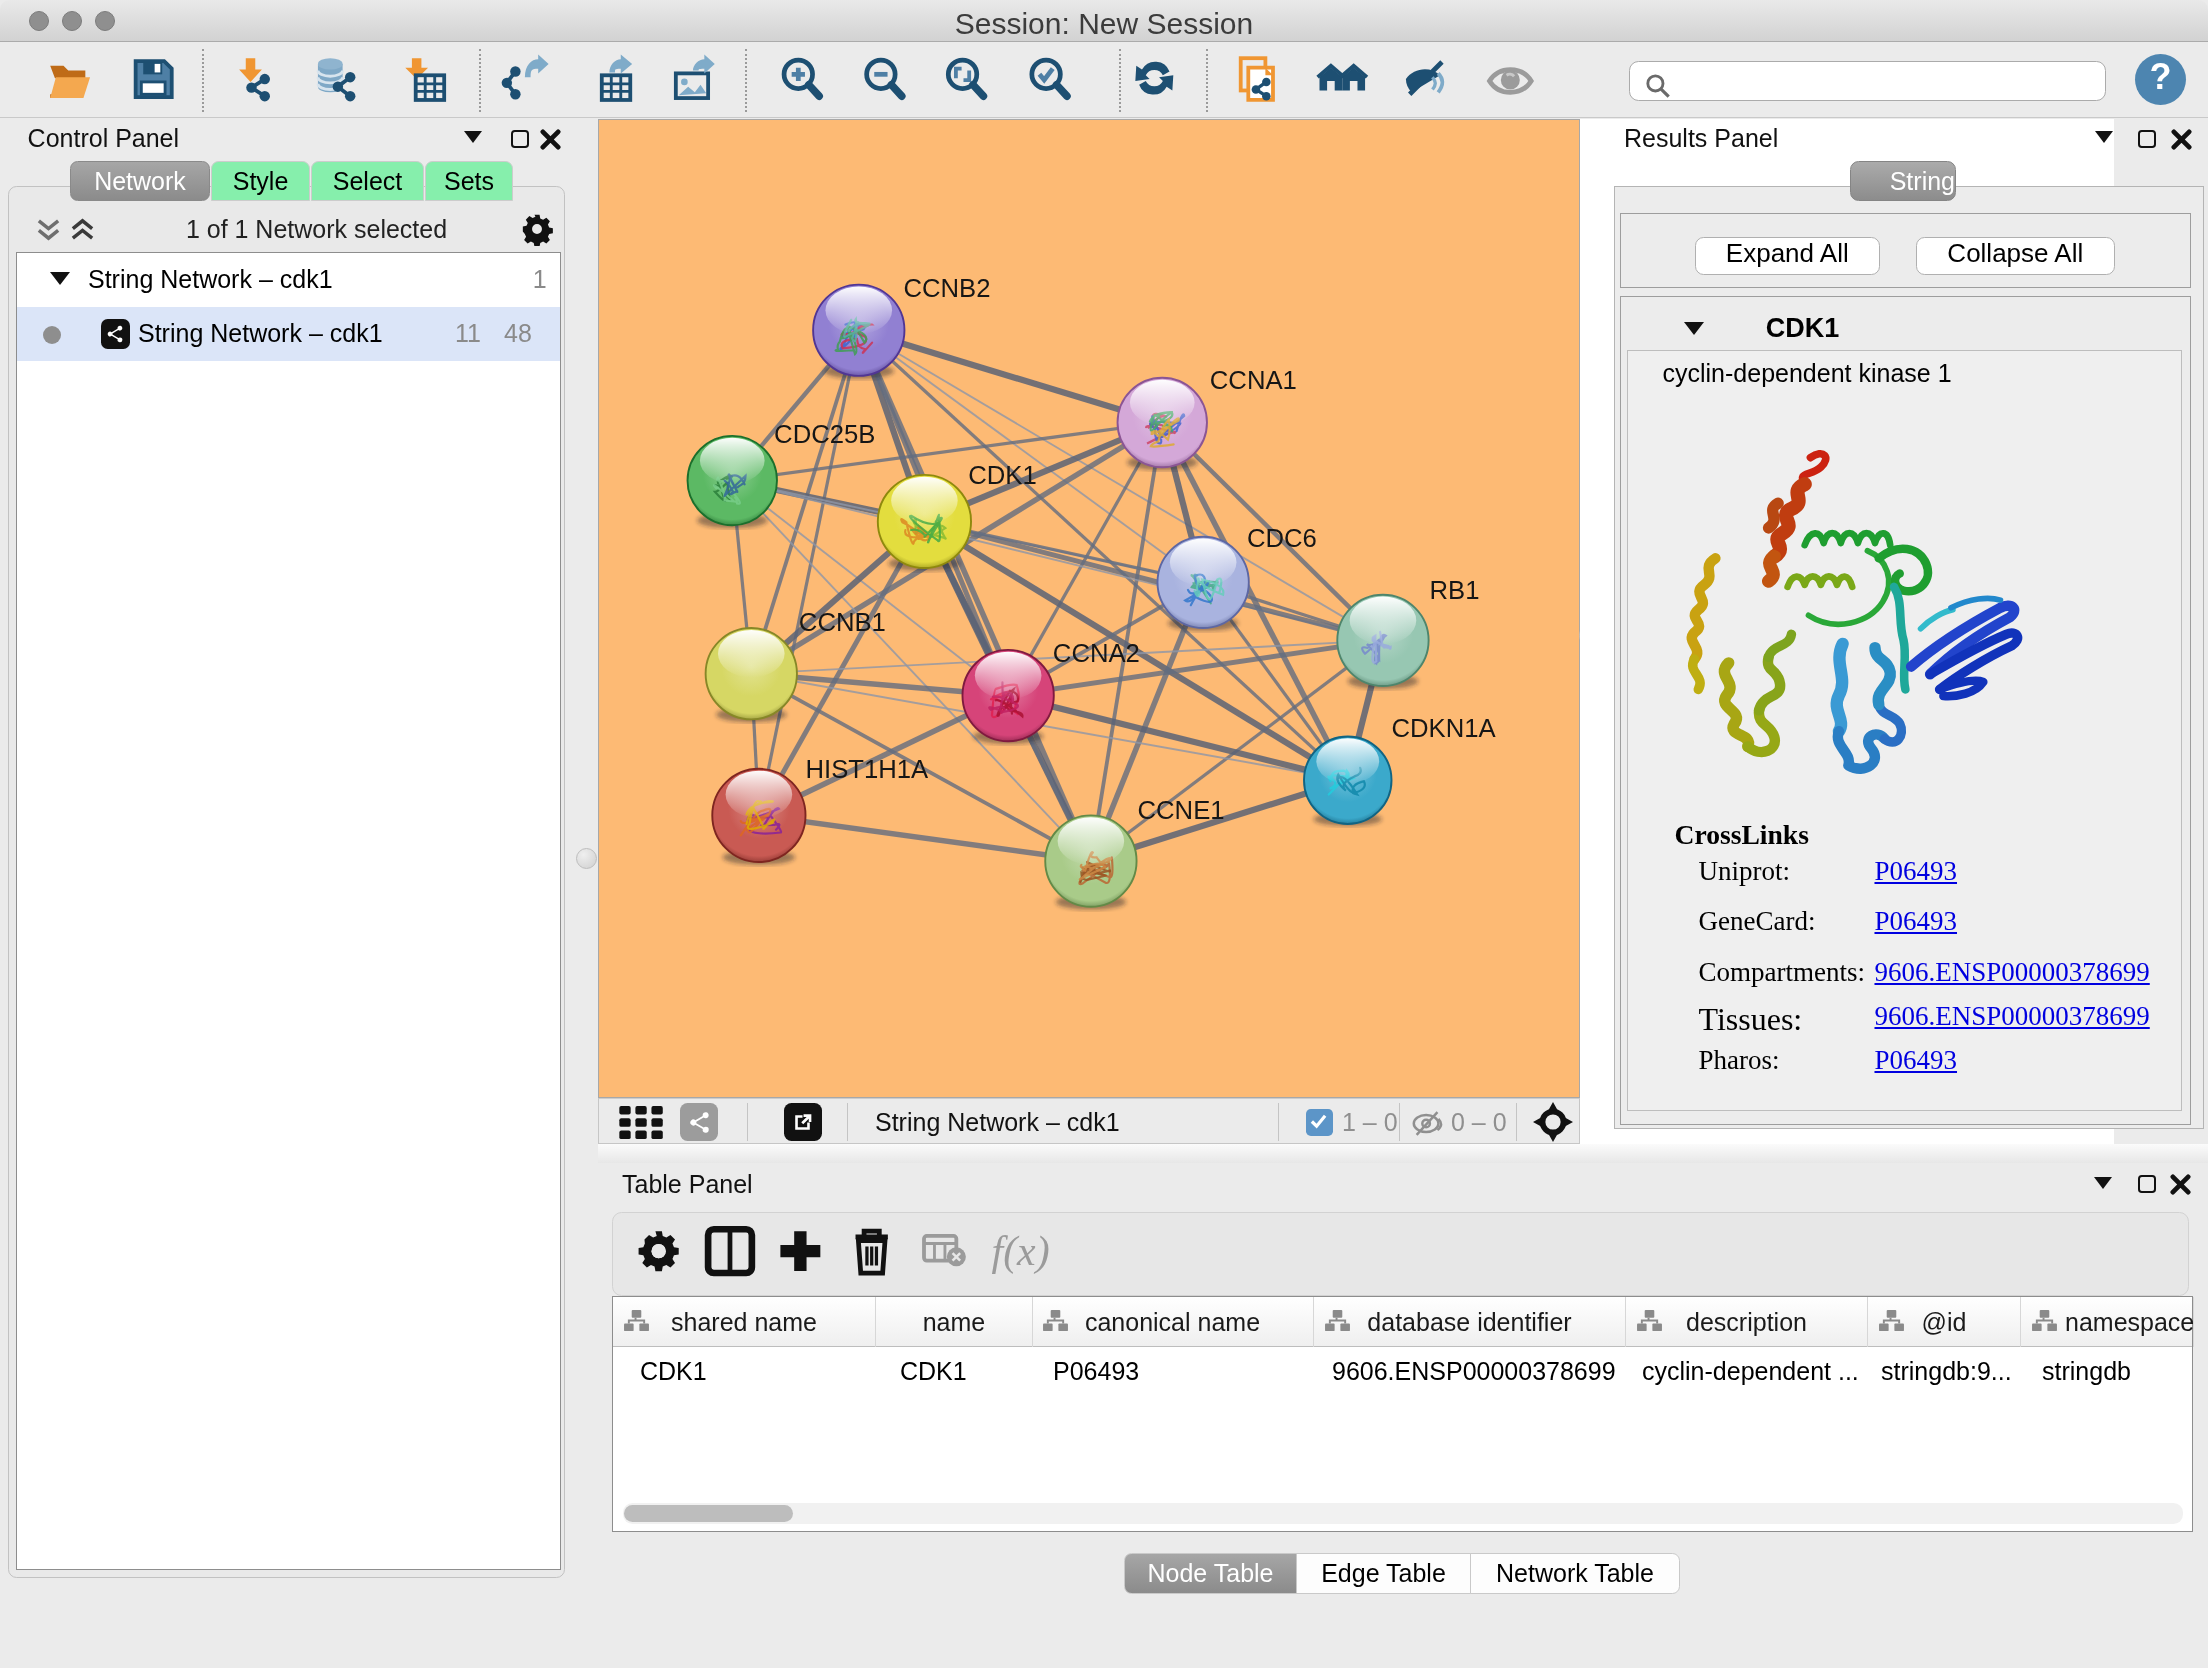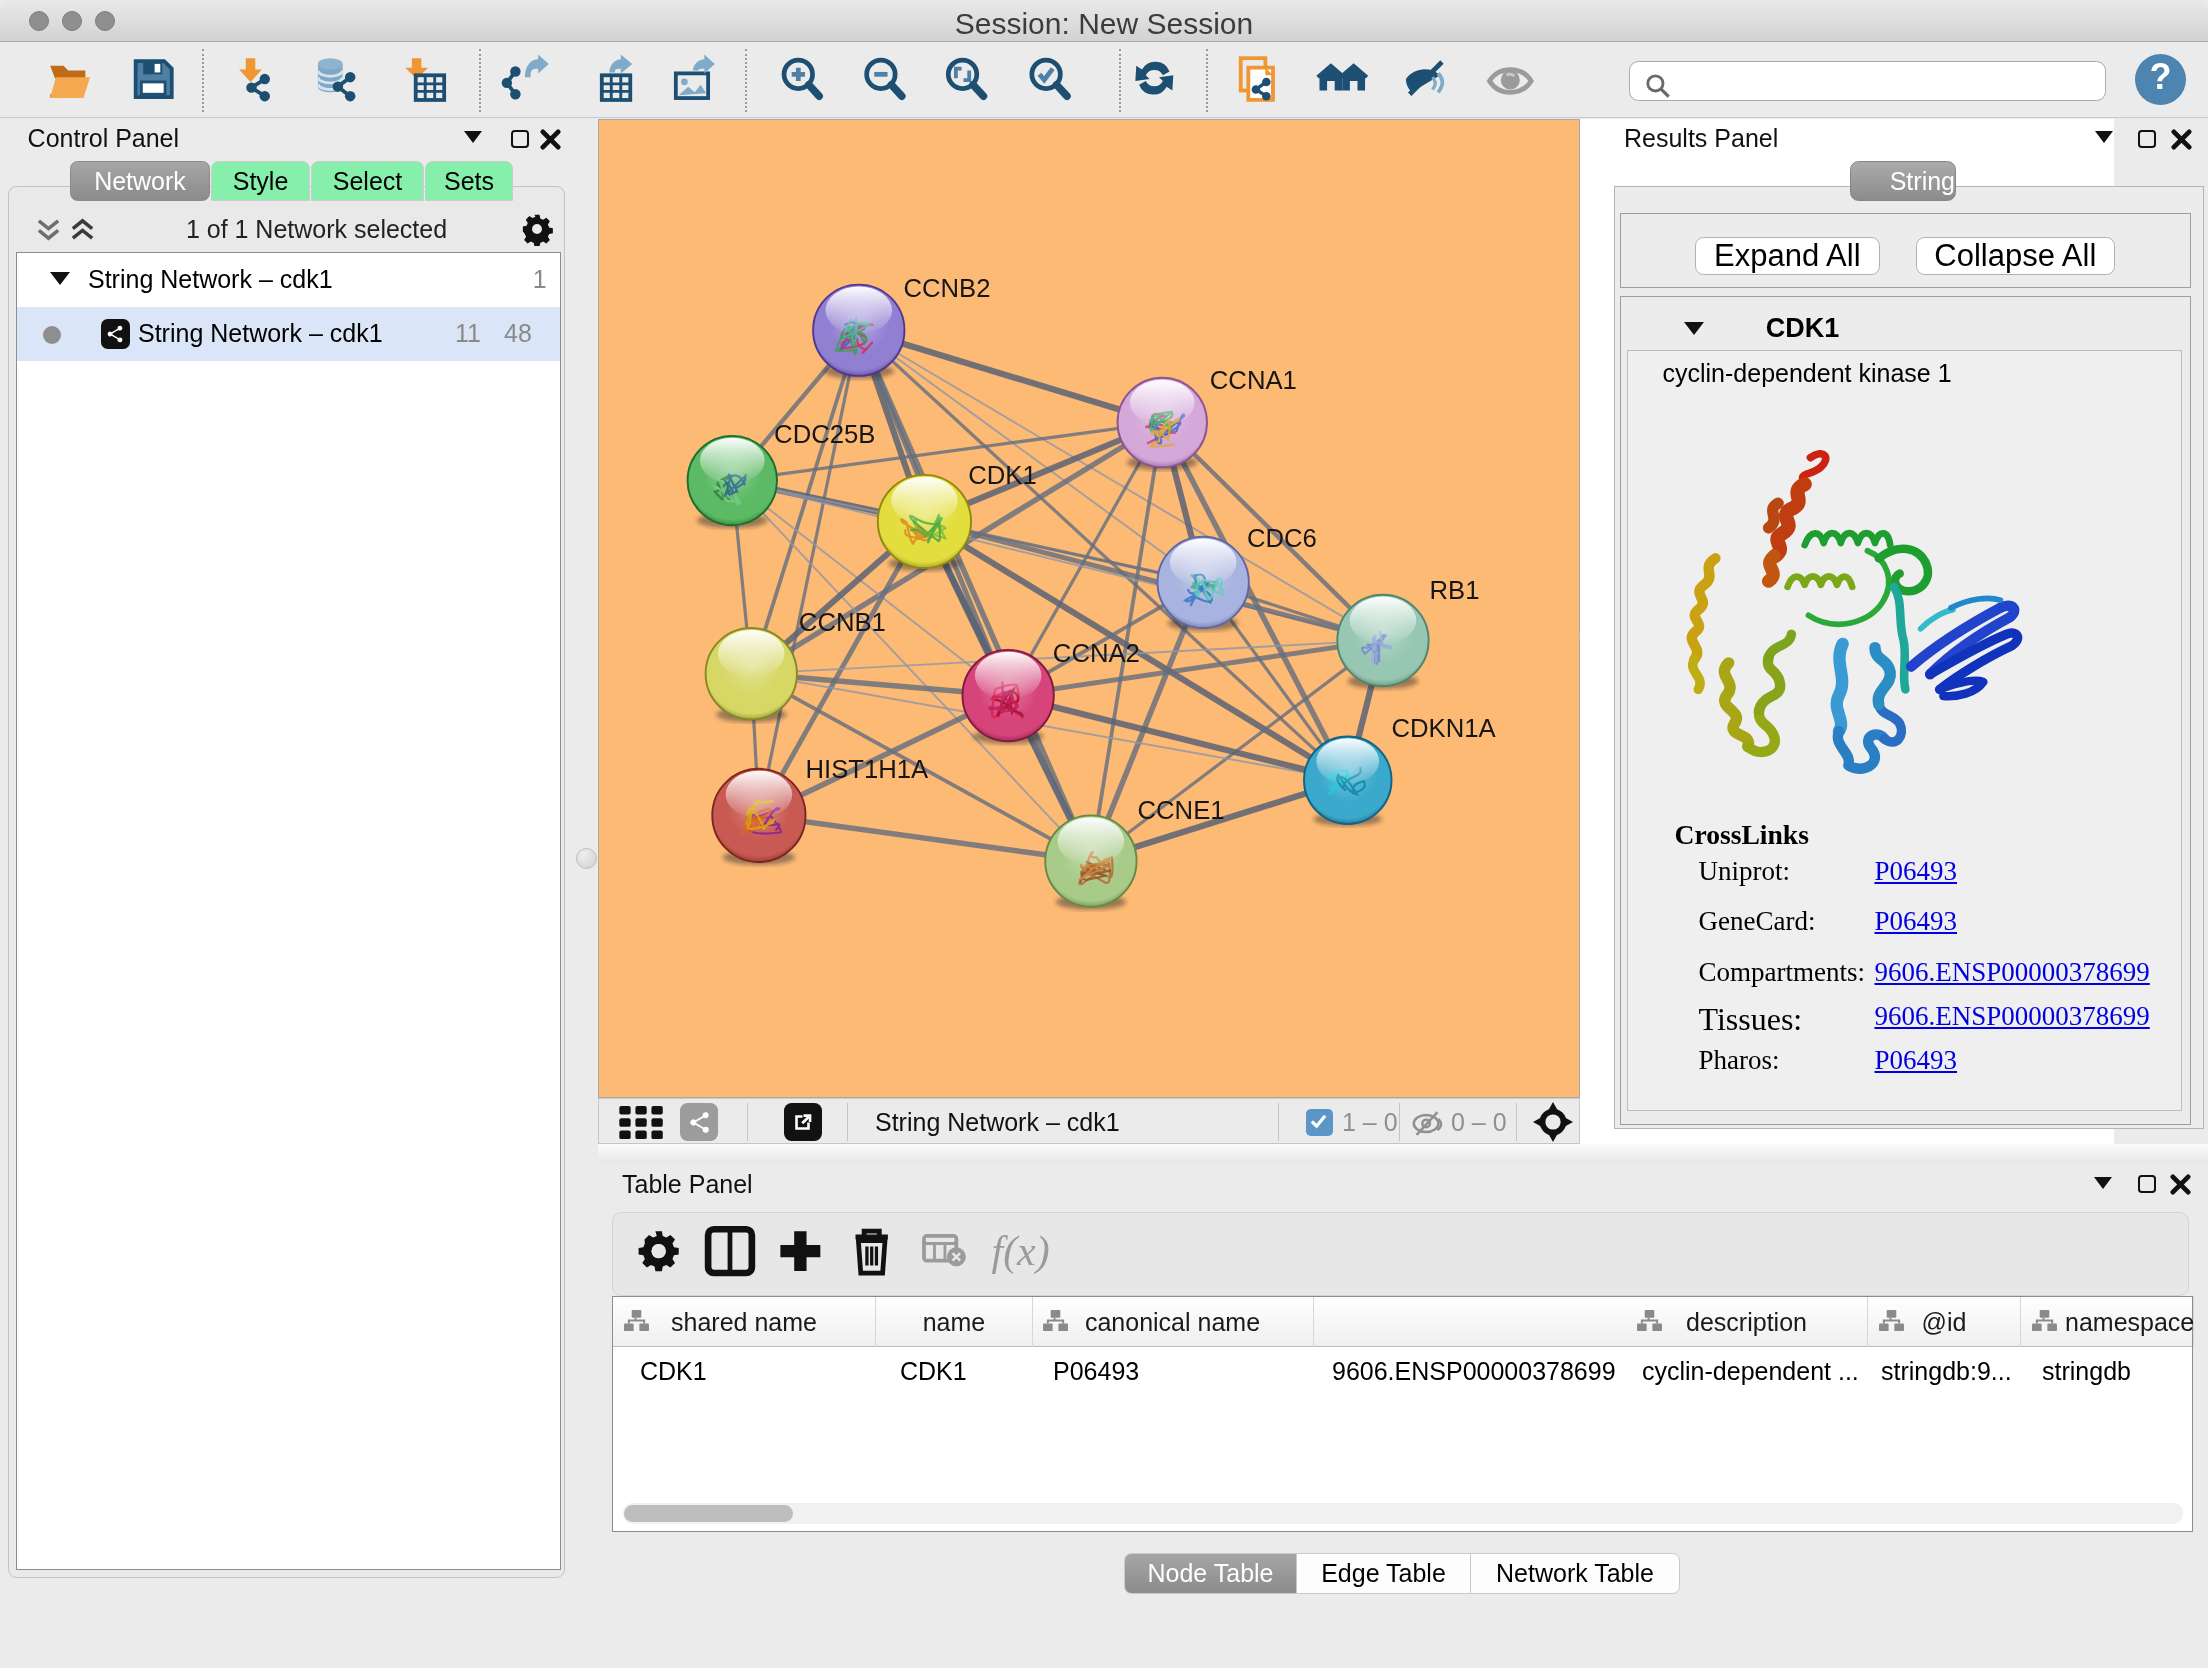--- a/index.html
+++ b/index.html
@@ -31,21 +31,21 @@
 .trow { position:absolute; left:0; width:100%; height:54px; font-size:25px; }
 
 #netview { position:absolute; left:598px; top:119px; width:982px; height:979px; background:#fdba74; border:1px solid #a8a8a8; }
 #netbar { position:absolute; left:598px; top:1098px; width:982px; height:46px; background:#ebebeb; border:1px solid #c6c6c6; border-top:1px solid #cccccc; }
 .nbsep { position:absolute; top:3.8px; height:38px; border-left:1px solid #c4c4c4; }
 
 #rpanel { position:absolute; left:1580px; top:119px; width:534px; height:1040px; background:#ffffff;padding-left:20px; }
 #rp-outer { position:absolute; left:34px; top:67px; width:590px; height:943px; background:#ececec; border:1.9px solid #b4b4b4; }
 #rp-box1 { position:absolute; left:4.8px; top:26px; width:571px; height:75px; background:#ececec; border:1px solid #9d9d9d; }
 #rp-box2 { position:absolute; left:4.8px; top:109px; width:571px; height:829px; background:#ececec; border:1px solid #9d9d9d; }
-.rbtn { position:absolute; top:23px; height:38px; background:#fff; border:1px solid #b0b0b0; border-radius:8.6px; font-size:31px; text-align:center; color:#000; }
+.rbtn { position:absolute; top:23px; height:38px; background:#fff; border:1px solid #b0b0b0; border-radius:8.6px; font-size:26px; text-align:center; color:#000; }
 #rp-content { position:absolute; left:6.7px; top:53px; width:555px; height:761px; background:#efefef; border:1px solid #bdbdbd; }
 .serif { font-family:"Liberation Serif", serif; }
 .xlink { color:#0000e0; text-decoration:underline; }
 
 #tpanel { position:absolute; left:597px; top:1163px; width:1611px; height:444px; background:#ebebeb; }
 #tp-toolbar { position:absolute; left:15px; top:49px; width:1577px; height:84px; background:#e7e7e7; border:1px solid #d2d2d2; border-radius:9.5px; }
 #tp-table { position:absolute; left:15px; top:133px; width:1581px; height:236px; background:#fff; border:1px solid #8d8d8d; }
 #tp-thead { position:absolute; left:0; top:0; width:100%; height:50px; background:linear-gradient(#ffffff,#efefef); border-bottom:1px solid #bdbdbd; }
 .th { position:absolute; top:0; height:50px; border-right:1px solid #d7d7d7; font-size:25px; color:#1a1a1a; }
 .thlabel { position:absolute; top:11.4px; width:100%; text-align:center; }
@@ -604,20 +604,31 @@
           <svg class="ticon" width="25" height="23" viewBox="0 0 26 24">
             <g fill="#8a8a8a">
               <rect x="8" y="0" width="10" height="8" rx="1"></rect>
               <rect x="0" y="14" width="10" height="8" rx="1"></rect>
               <rect x="16" y="14" width="10" height="8" rx="1"></rect>
               <path d="M12 8 v4 M5 14 v-3 h16 v3" stroke="#8a8a8a" stroke-width="2" fill="none"></path>
             </g>
           </svg>
           <div class="thlabel">canonical name</div>
         </div>
+        <div class="th" style="left:701px;width:312px;overflow:hidden;">
+          <svg class="ticon" width="25" height="23" viewBox="0 0 26 24">
+            <g fill="#8a8a8a">
+              <rect x="8" y="0" width="10" height="8" rx="1"></rect>
+              <rect x="0" y="14" width="10" height="8" rx="1"></rect>
+              <rect x="16" y="14" width="10" height="8" rx="1"></rect>
+              <path d="M12 8 v4 M5 14 v-3 h16 v3" stroke="#8a8a8a" stroke-width="2" fill="none"></path>
+            </g>
+          </svg>
+          <div class="thlabel">database identifier</div>
+        </div>
         <div class="th" style="left:1013px;width:242px;overflow:hidden;">
           <svg class="ticon" width="25" height="23" viewBox="0 0 26 24">
             <g fill="#8a8a8a">
               <rect x="8" y="0" width="10" height="8" rx="1"></rect>
               <rect x="0" y="14" width="10" height="8" rx="1"></rect>
               <rect x="16" y="14" width="10" height="8" rx="1"></rect>
               <path d="M12 8 v4 M5 14 v-3 h16 v3" stroke="#8a8a8a" stroke-width="2" fill="none"></path>
             </g>
           </svg>
           <div class="thlabel">description</div>

